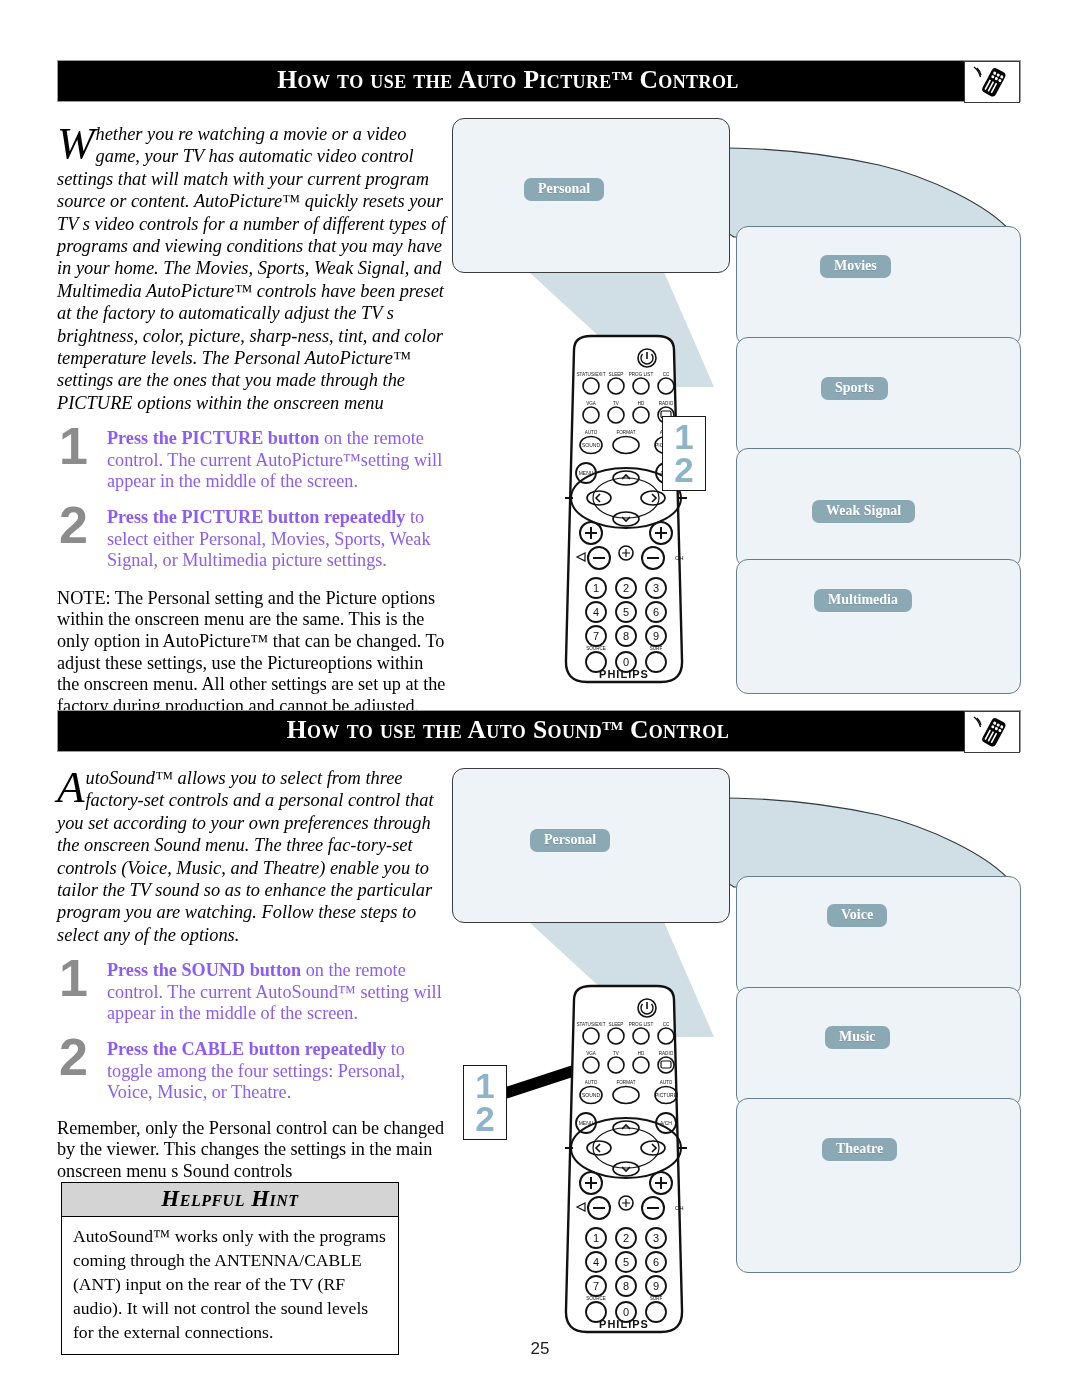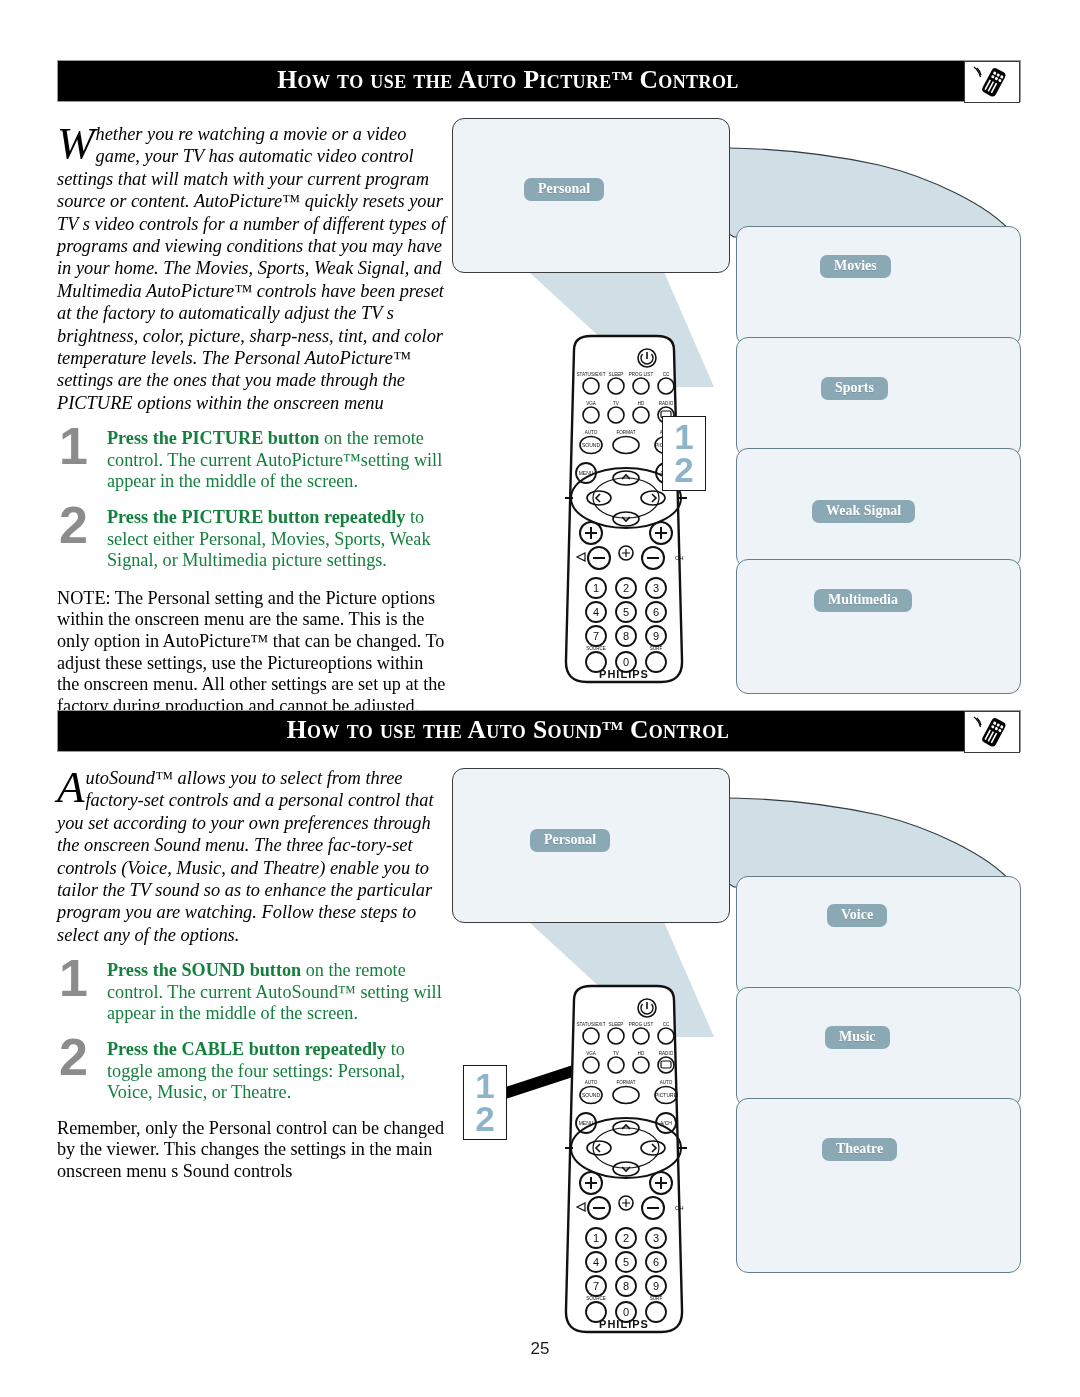--- a/index.html
+++ b/index.html
@@ -100,21 +100,21 @@
     top: -8px;
     font-family: "Liberation Sans", sans-serif;
     font-weight: bold;
     font-size: 52px;
     color: #8c8c8c;
     line-height: 1;
   }
   .step-text {
     font-size: 18.2px;
     line-height: 21.6px;
-    color: #15803d;
+    color: #8b5cf6;
   }
   .step-text b { font-weight: bold; }
 
   .note {
     margin-top: 16px;
     font-size: 18.2px;
     line-height: 21.6px;
     color: #000;
   }
   .note b { font-weight: normal; }
@@ -436,20 +436,24 @@
     </div>
 
     <div class="step">
       <div class="step-num">2</div>
       <div class="step-text"><b>Press the CABLE button repeatedly</b><span> to toggle among the four settings:  Personal, Voice, Music, or Theatre.</span></div>
     </div>
 
     <div class="after-steps">Remember, only the Personal control can be changed by the viewer.  This changes the settings in the main onscreen menu s Sound controls</div>
   </div>
 
+  <div class="hint-box">
+    <div class="hint-head">Helpful Hint</div>
+    <div class="hint-body">AutoSound™ works only with the programs coming through the ANTENNA/CABLE (ANT) input on the rear of the TV (RF audio).  It will not control the sound levels for the external connections.</div>
+  </div>
 
   <div class="diagram" style="left:449px; top:764px; width:575px; height:560px;">
 
     <svg style="position:absolute;left:0;top:0;" width="575" height="560">
       <path d="M64 62 C 180 22, 330 28, 430 50 C 480 62, 540 90, 563 118 L563 122 L285 122 C 250 98, 150 74, 64 74 Z" fill="#cfdfe5" stroke="#2f3b40" stroke-width="1.1"></path>
       <path d="M80 157 L205 272 L265 272 L215 157 Z" fill="#cfdfe5" stroke="none"></path>
     </svg>
 
     <div class="tv-panel" style="left:3px; top:3px; width:278px; height:155px;"></div>
     <div class="badge" style="left:81px; top:64px;">Personal</div>

